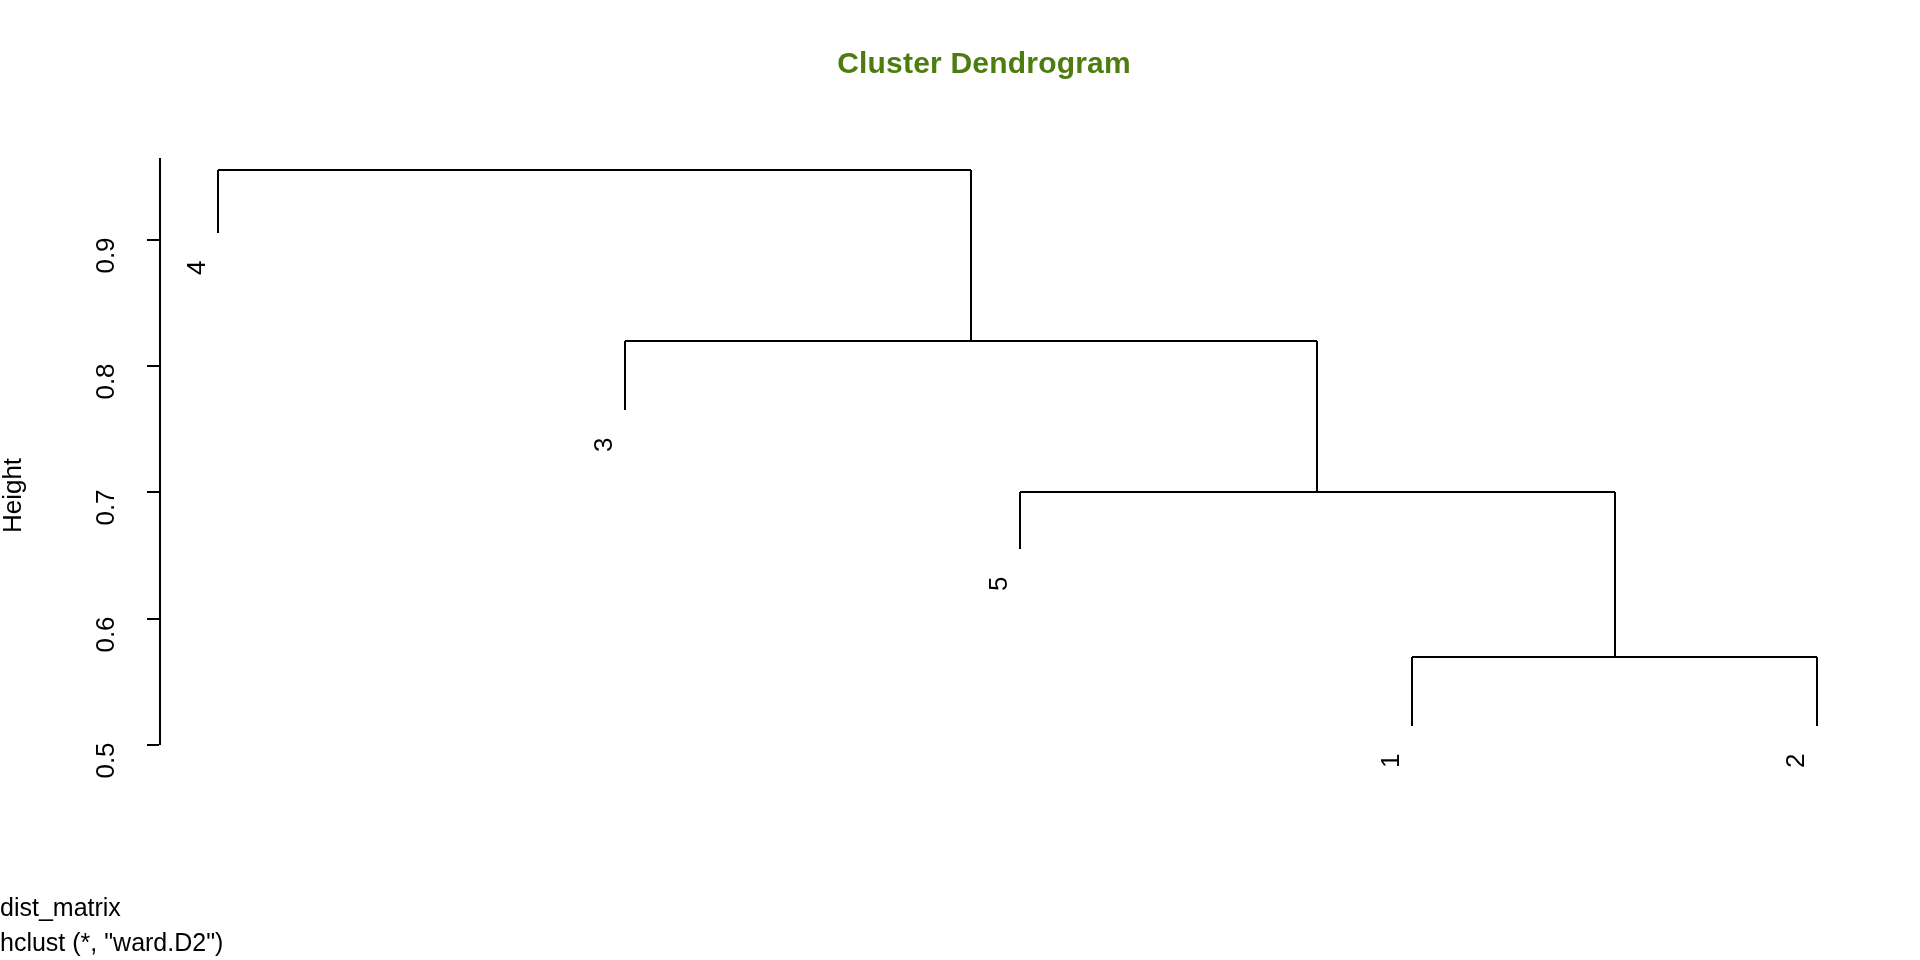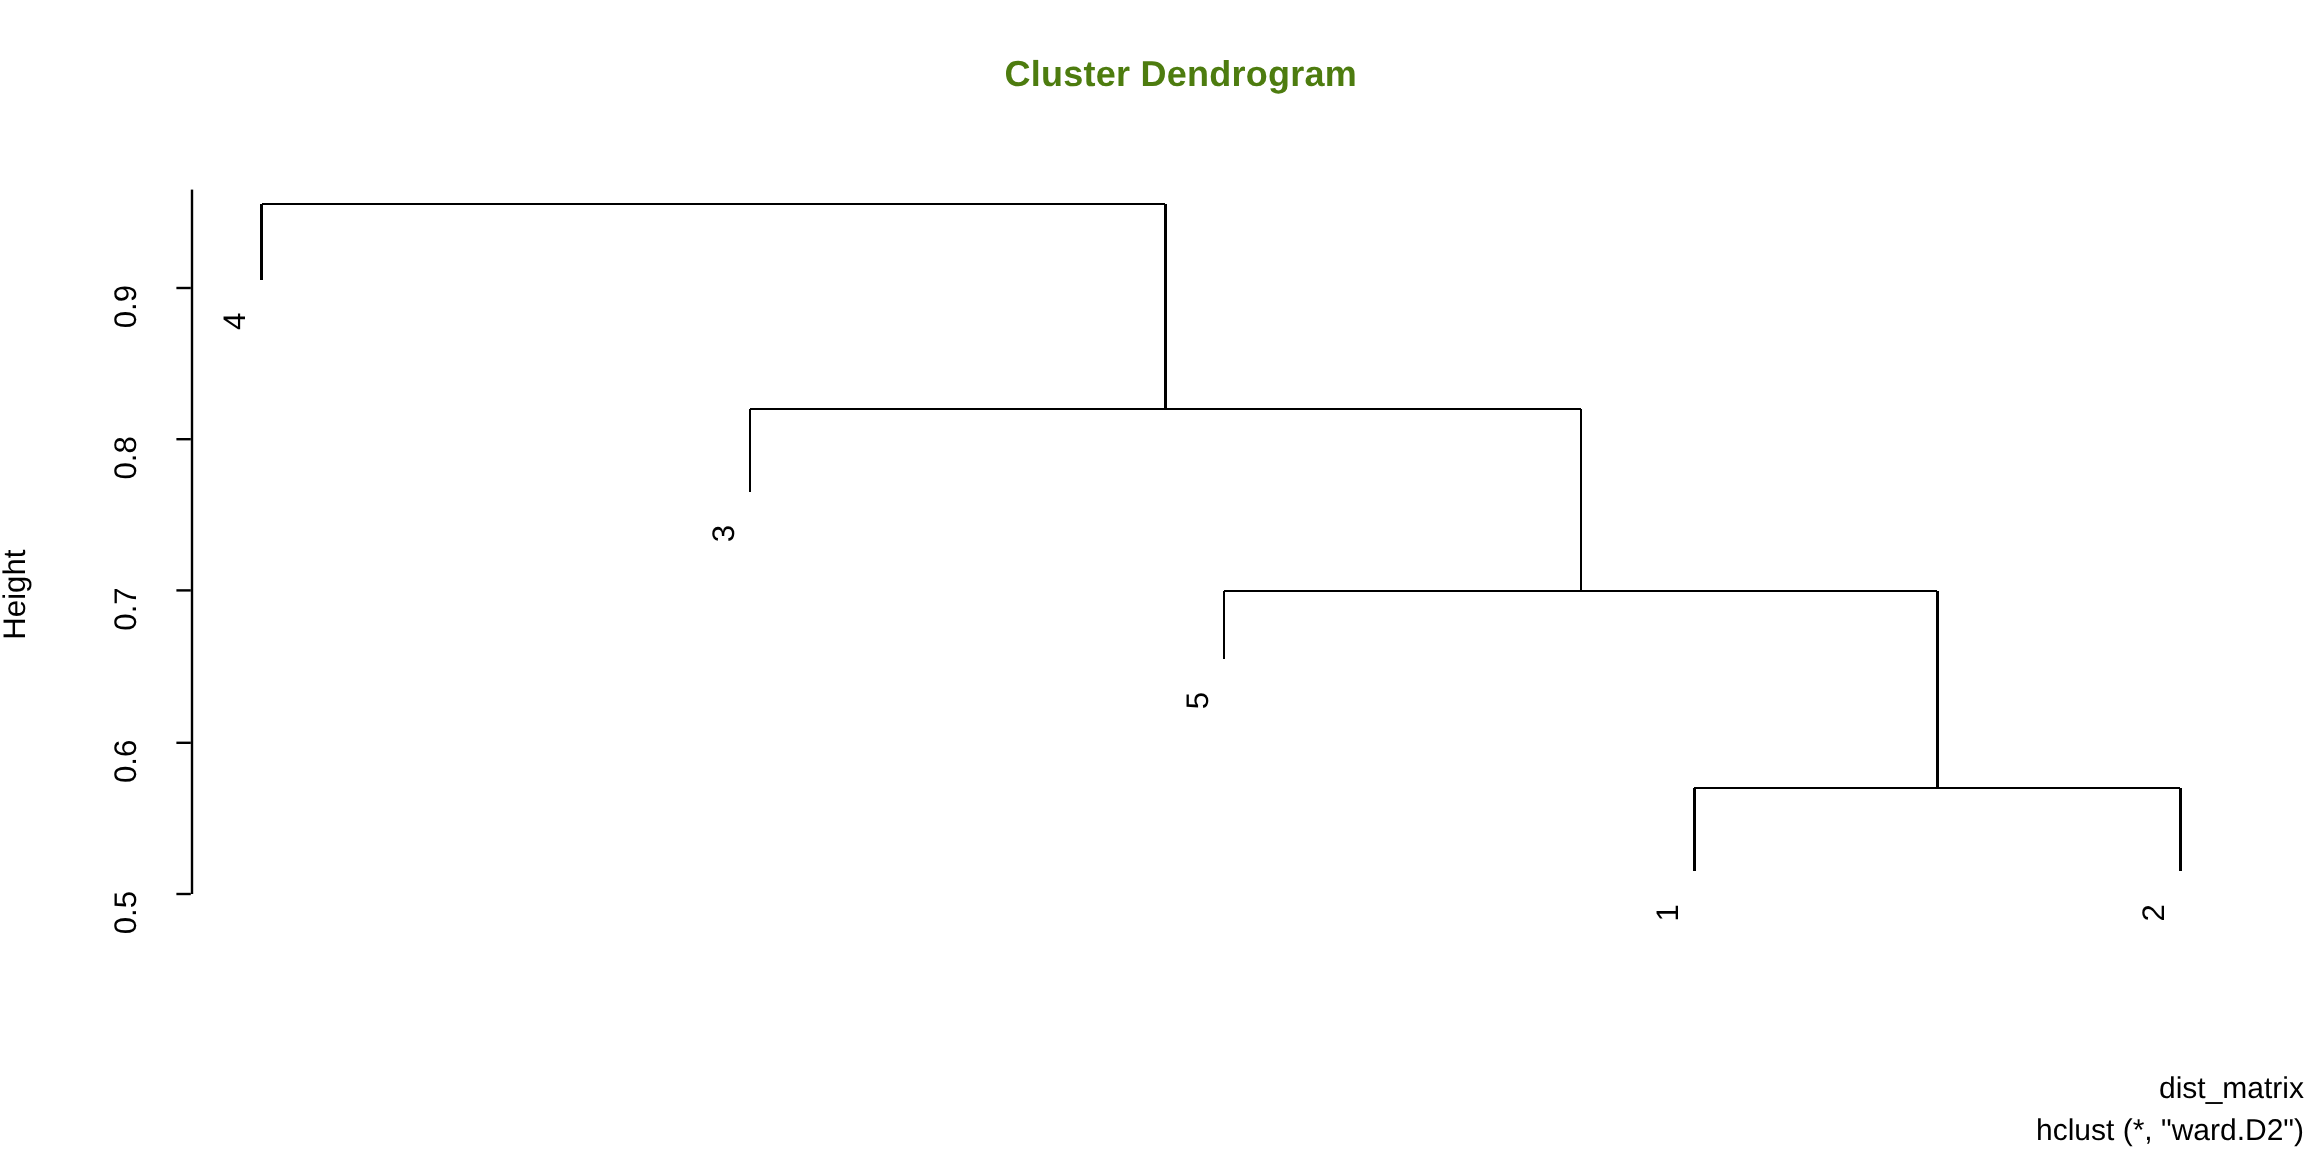--- a/index.html
+++ b/index.html
@@ -78,21 +78,21 @@
     font-size: 26px;
     color: #000;
     white-space: nowrap;
     transform-origin: left center;
   }
   
   .caption {
     position: absolute;
     left: 0;
     width: 1920px;
-    text-align: right;
+    text-align: left;
     font-size: 25px;
     color: #000;
     white-space: nowrap;
   }
   .caption-main { top: 893px; }
   .caption-sub  { top: 928px; }
 </style>
 </head>
 <body>
 

